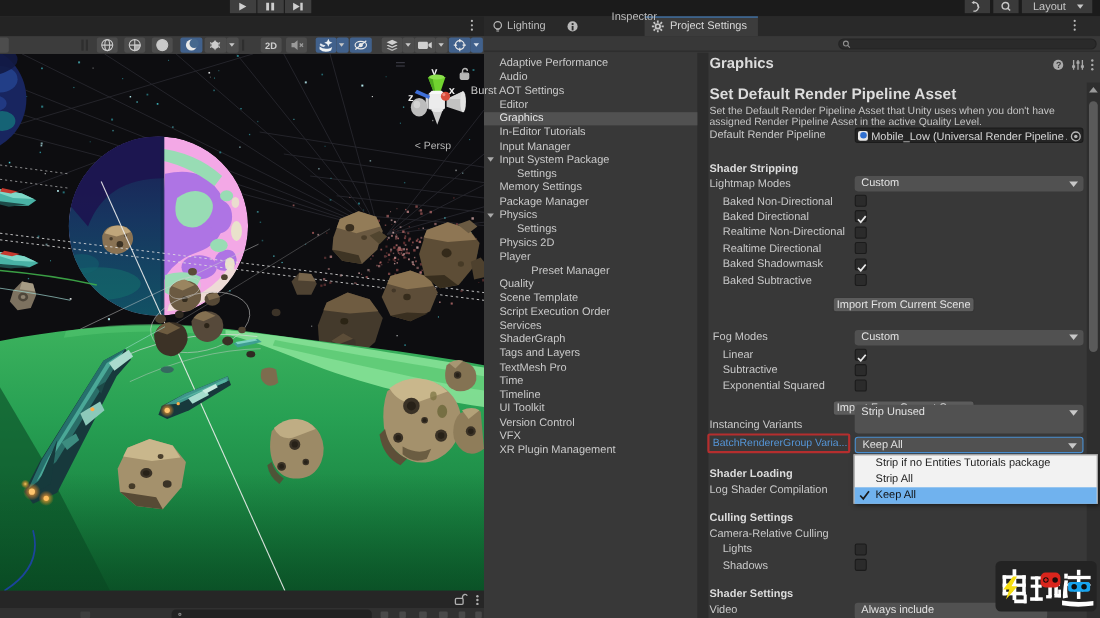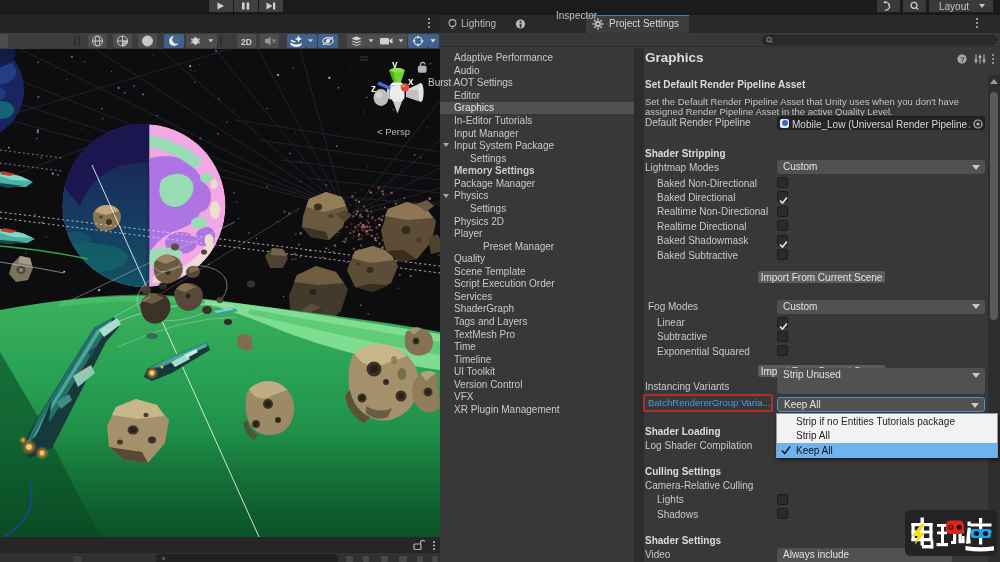--- a/index.html
+++ b/index.html
@@ -790,21 +790,21 @@
     <div class="txt" style="left:454px;top:64.8px;color:#cacaca;">Audio</div>
     <div class="txt" style="left:428px;top:77.3px;color:#cacaca;">Burst AOT Settings</div>
     <div class="txt" style="left:454px;top:89.9px;color:#cacaca;">Editor</div>
     <div class="abs" style="left:440px;top:101.8px;width:194px;height:12.4px;background:#515151;"></div>
     <div class="txt" style="left:454px;top:102.4px;color:#e8e8e8;">Graphics</div>
     <div class="txt" style="left:454px;top:115.0px;color:#cacaca;">In-Editor Tutorials</div>
     <div class="txt" style="left:454px;top:127.6px;color:#cacaca;">Input Manager</div>
     <div class="txt" style="left:454px;top:140.1px;color:#cacaca;">Input System Package</div>
     <div class="caret" style="left:443px;top:143.2px;border-left-width:3.5px;border-right-width:3.5px;border-top-width:4.5px;border-top-color:#aaa;"></div>
     <div class="txt" style="left:470px;top:152.7px;color:#cacaca;">Settings</div>
-    <div class="txt" style="left:454px;top:165.2px;color:#cacaca;font-weight:bold;">Memory Settings</div>
+    <div class="txt" style="left:454px;top:165.2px;color:#cacaca;">Memory Settings</div>
     <div class="txt" style="left:454px;top:177.8px;color:#cacaca;">Package Manager</div>
     <div class="txt" style="left:454px;top:190.4px;color:#cacaca;">Physics</div>
     <div class="caret" style="left:443px;top:193.5px;border-left-width:3.5px;border-right-width:3.5px;border-top-width:4.5px;border-top-color:#aaa;"></div>
     <div class="txt" style="left:470px;top:202.9px;color:#cacaca;">Settings</div>
     <div class="txt" style="left:454px;top:215.5px;color:#cacaca;">Physics 2D</div>
     <div class="txt" style="left:454px;top:228.0px;color:#cacaca;">Player</div>
     <div class="txt" style="left:454px;top:240.6px;color:#cacaca;padding-left:29px;">Preset Manager</div>
     <div class="txt" style="left:454px;top:253.2px;color:#cacaca;">Quality</div>
     <div class="txt" style="left:454px;top:265.7px;color:#cacaca;">Scene Template</div>
     <div class="txt" style="left:454px;top:278.3px;color:#cacaca;">Script Execution Order</div>
@@ -829,21 +829,21 @@
       </g>
 <g fill="#aaa">
         <rect x="18.6" y="6.4" width="2.8" height="2.2"></rect>
         <rect x="22.6" y="2.8" width="2.8" height="2.2"></rect>
         <rect x="26.6" y="6.4" width="2.8" height="2.2"></rect>
       </g>
 <circle cx="37" cy="2" r="1.1" fill="#aaa"></circle>
       <circle cx="37" cy="6" r="1.1" fill="#aaa"></circle>
       <circle cx="37" cy="10" r="1.1" fill="#aaa"></circle>
 </svg>
-    <div class="txt b" style="left:645px;top:79px;font-size:10px;">Set Default Render Pipeline Asset</div>
+    <div class="txt b" style="left:645px;top:79px;font-size:14px;">Set Default Render Pipeline Asset</div>
     <div class="txt" style="left:645px;top:105.5px;color:#c4c4c4;font-size:9.5px;">assigned Render Pipeline Asset in the active Quality Level.</div>
     <div class="txt" style="left:645px;top:96px;color:#c4c4c4;font-size:9.5px;">Set the Default Render Pipeline Asset that Unity uses when you don't have</div>
     <div class="txt" style="left:645px;top:117px;">Default Render Pipeline</div>
     <div class="abs" style="left:777px;top:116px;width:208px;height:14px;background:#242424;border:1px solid #1b1b1b;border-radius:3px;"></div>
     <div class="abs" style="left:780px;top:118.5px;width:9px;height:9px;background:#e8e8e8;border-radius:2px;"></div>
     <div class="abs" style="left:781.5px;top:120px;width:6px;height:6px;background:#2f6fd0;border-radius:50%;"></div>
     <div class="txt" style="left:792px;top:118.5px;color:#d6d6d6;width:178px;overflow:hidden;">Mobile_Low (Universal Render Pipeline A</div>
     <svg class="abs" style="left:972px;top:117.5px;" width="12" height="12" viewBox="0 0 12 12">
       <circle cx="6" cy="6" r="4" fill="none" stroke="#b5b5b5" stroke-width="1.2"></circle>
       <circle cx="6" cy="6" r="1.6" fill="#b5b5b5"></circle>

